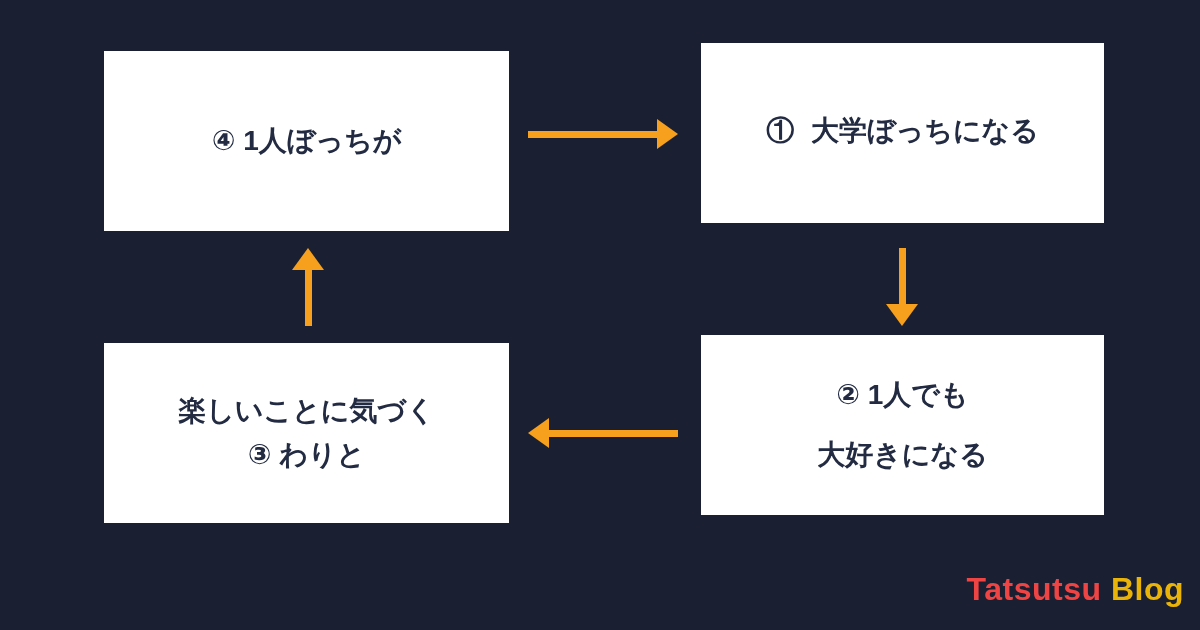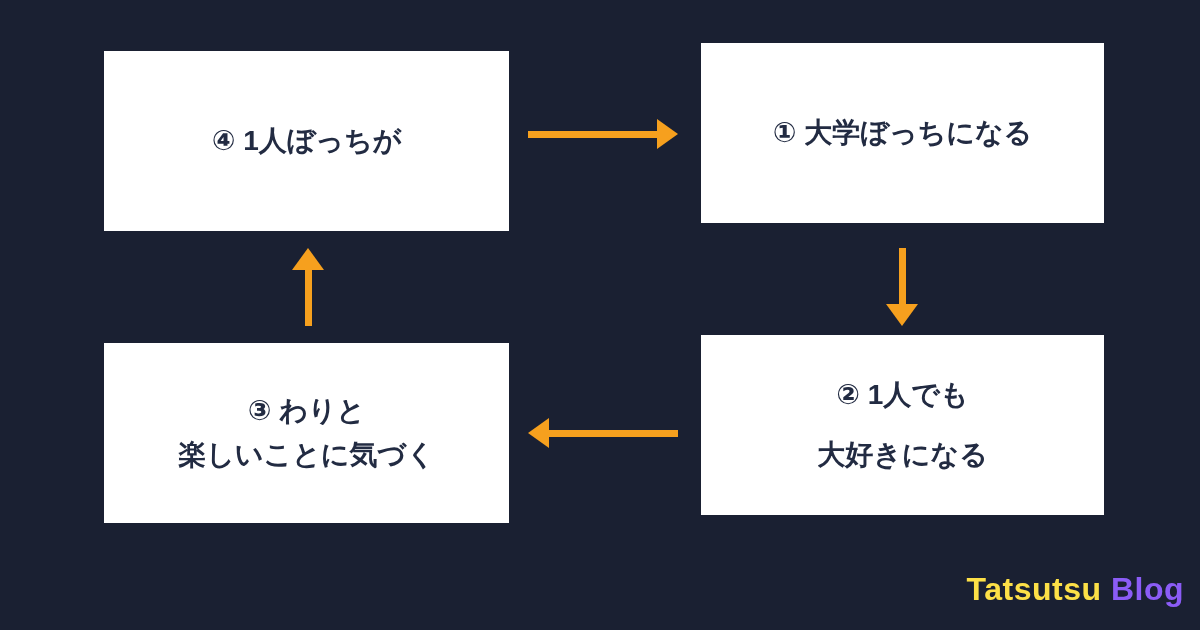--- a/index.html
+++ b/index.html
@@ -25,21 +25,21 @@
     display: flex;
     flex-direction: column;
     align-items: center;
     justify-content: center;
     text-align: center;
     font-weight: 700;
     font-size: 28px;
     line-height: 44px;
   }
   .box-tl { left: 104px; top: 51px;  width: 405px; height: 180px; }
-  .box-tr { left: 701px; top: 43px;  width: 403px; height: 180px; }
+  .box-tr { left: 701px; top: 43px;  width: 403px; height: 180px; font-family: Liberation Mono, monospace; }
   .box-bl { left: 104px; top: 343px; width: 405px; height: 180px; }
   .box-br { left: 701px; top: 335px; width: 403px; height: 180px; gap: 16px; }
 
   .arrow {
     position: absolute;
     display: flex;
   }
   .arrow-h { flex-direction: row; align-items: center; width: 150px; height: 32px; }
   .arrow-v { flex-direction: column; align-items: center; width: 34px; height: 78px; }
   .arrow .shaft-h { flex: 1 1 auto; height: 7px; background: #f6a01e; }
@@ -57,44 +57,44 @@
 
   .brand {
     position: absolute;
     right: 16px;
     top: 571px;
     font-size: 32px;
     font-weight: 700;
     letter-spacing: 0.5px;
     white-space: nowrap;
   }
-  .brand .brand-primary { color: #fde047; }
-  .brand .brand-secondary { color: #8b5cf6; margin-top: 48px; }
+  .brand .brand-primary { color: #ef4444; }
+  .brand .brand-secondary { color: #eab308; margin-top: 48px; }
 </style>
 </head>
 <body>
 
 <div class="canvas">
 
   <div class="step-box box-tl">
     <div>④ 1人ぼっちが</div>
   </div>
 
   <div class="step-box box-tr">
     <div>① 大学ぼっちになる</div>
   </div>
 
   <div class="step-box box-br">
     <div>② 1人でも</div>
     <div>大好きになる</div>
   </div>
 
   <div class="step-box box-bl">
+    <div>楽しいことに気づく</div>
     <div>③ わりと</div>
-    <div>楽しいことに気づく</div>
   </div>
 
   <div class="arrow arrow-h arrow-top">
     <div class="shaft-h"></div>
     <div class="head head-right"></div>
   </div>
 
   <div class="arrow arrow-v arrow-right">
     <div class="shaft-v"></div>
     <div class="head head-down"></div>

